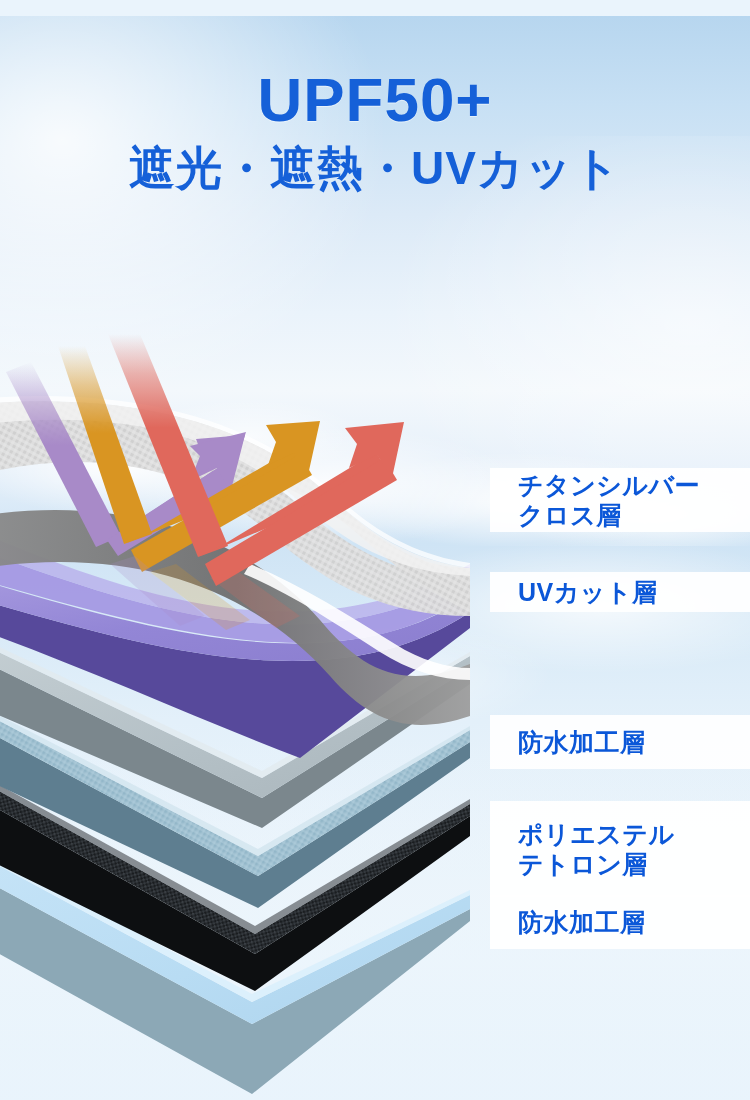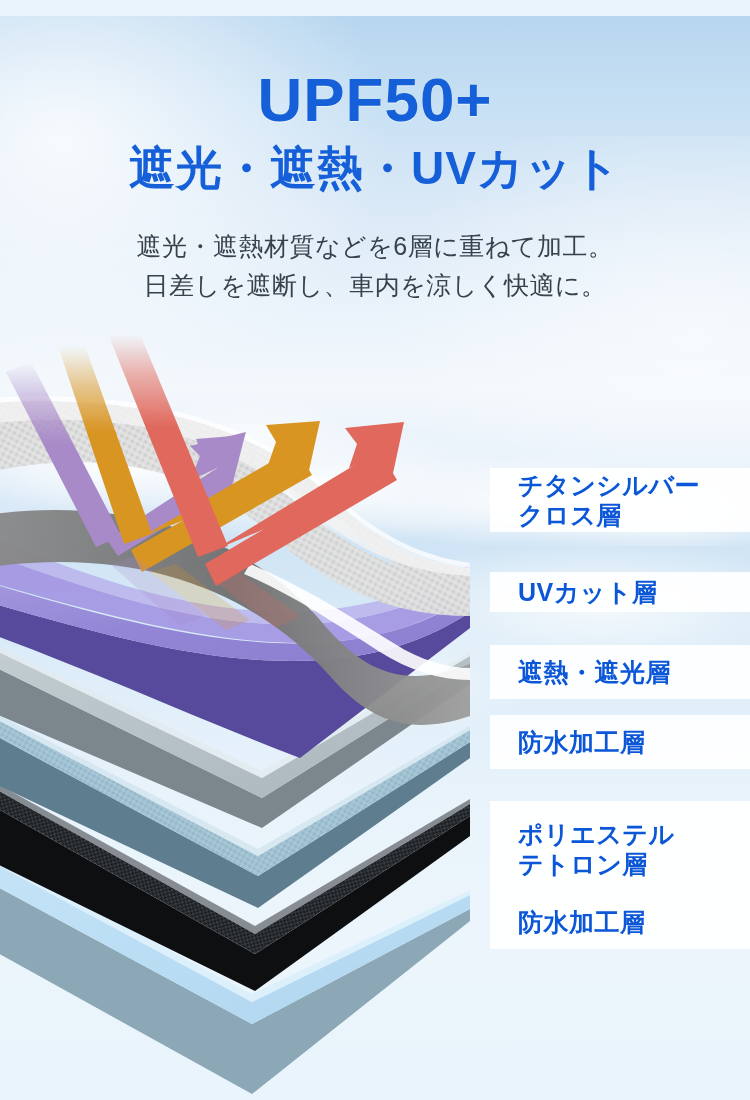--- a/index.html
+++ b/index.html
@@ -111,24 +111,20 @@
   <div class="sky-base"></div>
   <div class="sky-left-glow"></div>
   <div class="sky-right-glow"></div>
   <div class="cloud-band"></div>
   <div class="cloud-lower"></div>
   <div class="sky-wash-bottom"></div>
 
   <div class="header">
     <div class="headline">UPF50+</div>
     <div class="subhead">遮光・遮熱・UVカット</div>
-    <div class="lead">
-      <div>遮光・遮熱材質などを6層に重ねて加工。</div>
-      <div>日差しを遮断し、車内を涼しく快適に。</div>
-    </div>
   </div>
 
   <svg id="stackSvg" viewBox="0 0 750 1100">
     <defs>
 
       <pattern id="weave" width="6" height="6" patternUnits="userSpaceOnUse" patternTransform="rotate(28)">
         <rect width="6" height="6" fill="#dedede"></rect>
         <rect width="6" height="3" fill="#d0d0d0"></rect>
         <rect x="0" y="0" width="3" height="6" fill="#e7e7e7" opacity=".55"></rect>
       </pattern>
@@ -316,20 +312,19 @@
         <path d="M 150,556 L 176,548 L 250,604 L 226,614 Z" fill="#d99522"></path>
         <path d="M 210,562 L 236,554 L 300,600 L 276,612 Z" fill="#e0685c"></path>
       </g>
     </g>
   </svg>
 
   <div class="labels">
     <div class="lbl two" style="top:452px;left:490px;height:64px">チタンシルバー
 クロス層</div>
     <div class="lbl" style="top:556px;left:490px;height:40px">UVカット層</div>
-    <div class="lbl" style="top:629px;left:490px;height:54px">遮熱・遮光層</div>
     <div class="lbl" style="top:699px;left:490px;height:54px">防水加工層</div>
     <div class="lbl two" style="top:785px;left:490px;height:96px">ポリエステル
 テトロン層</div>
     <div class="lbl" style="top:879px;left:490px;height:54px">防水加工層</div>
   </div>
 
 </div>
 
 </body></html>

